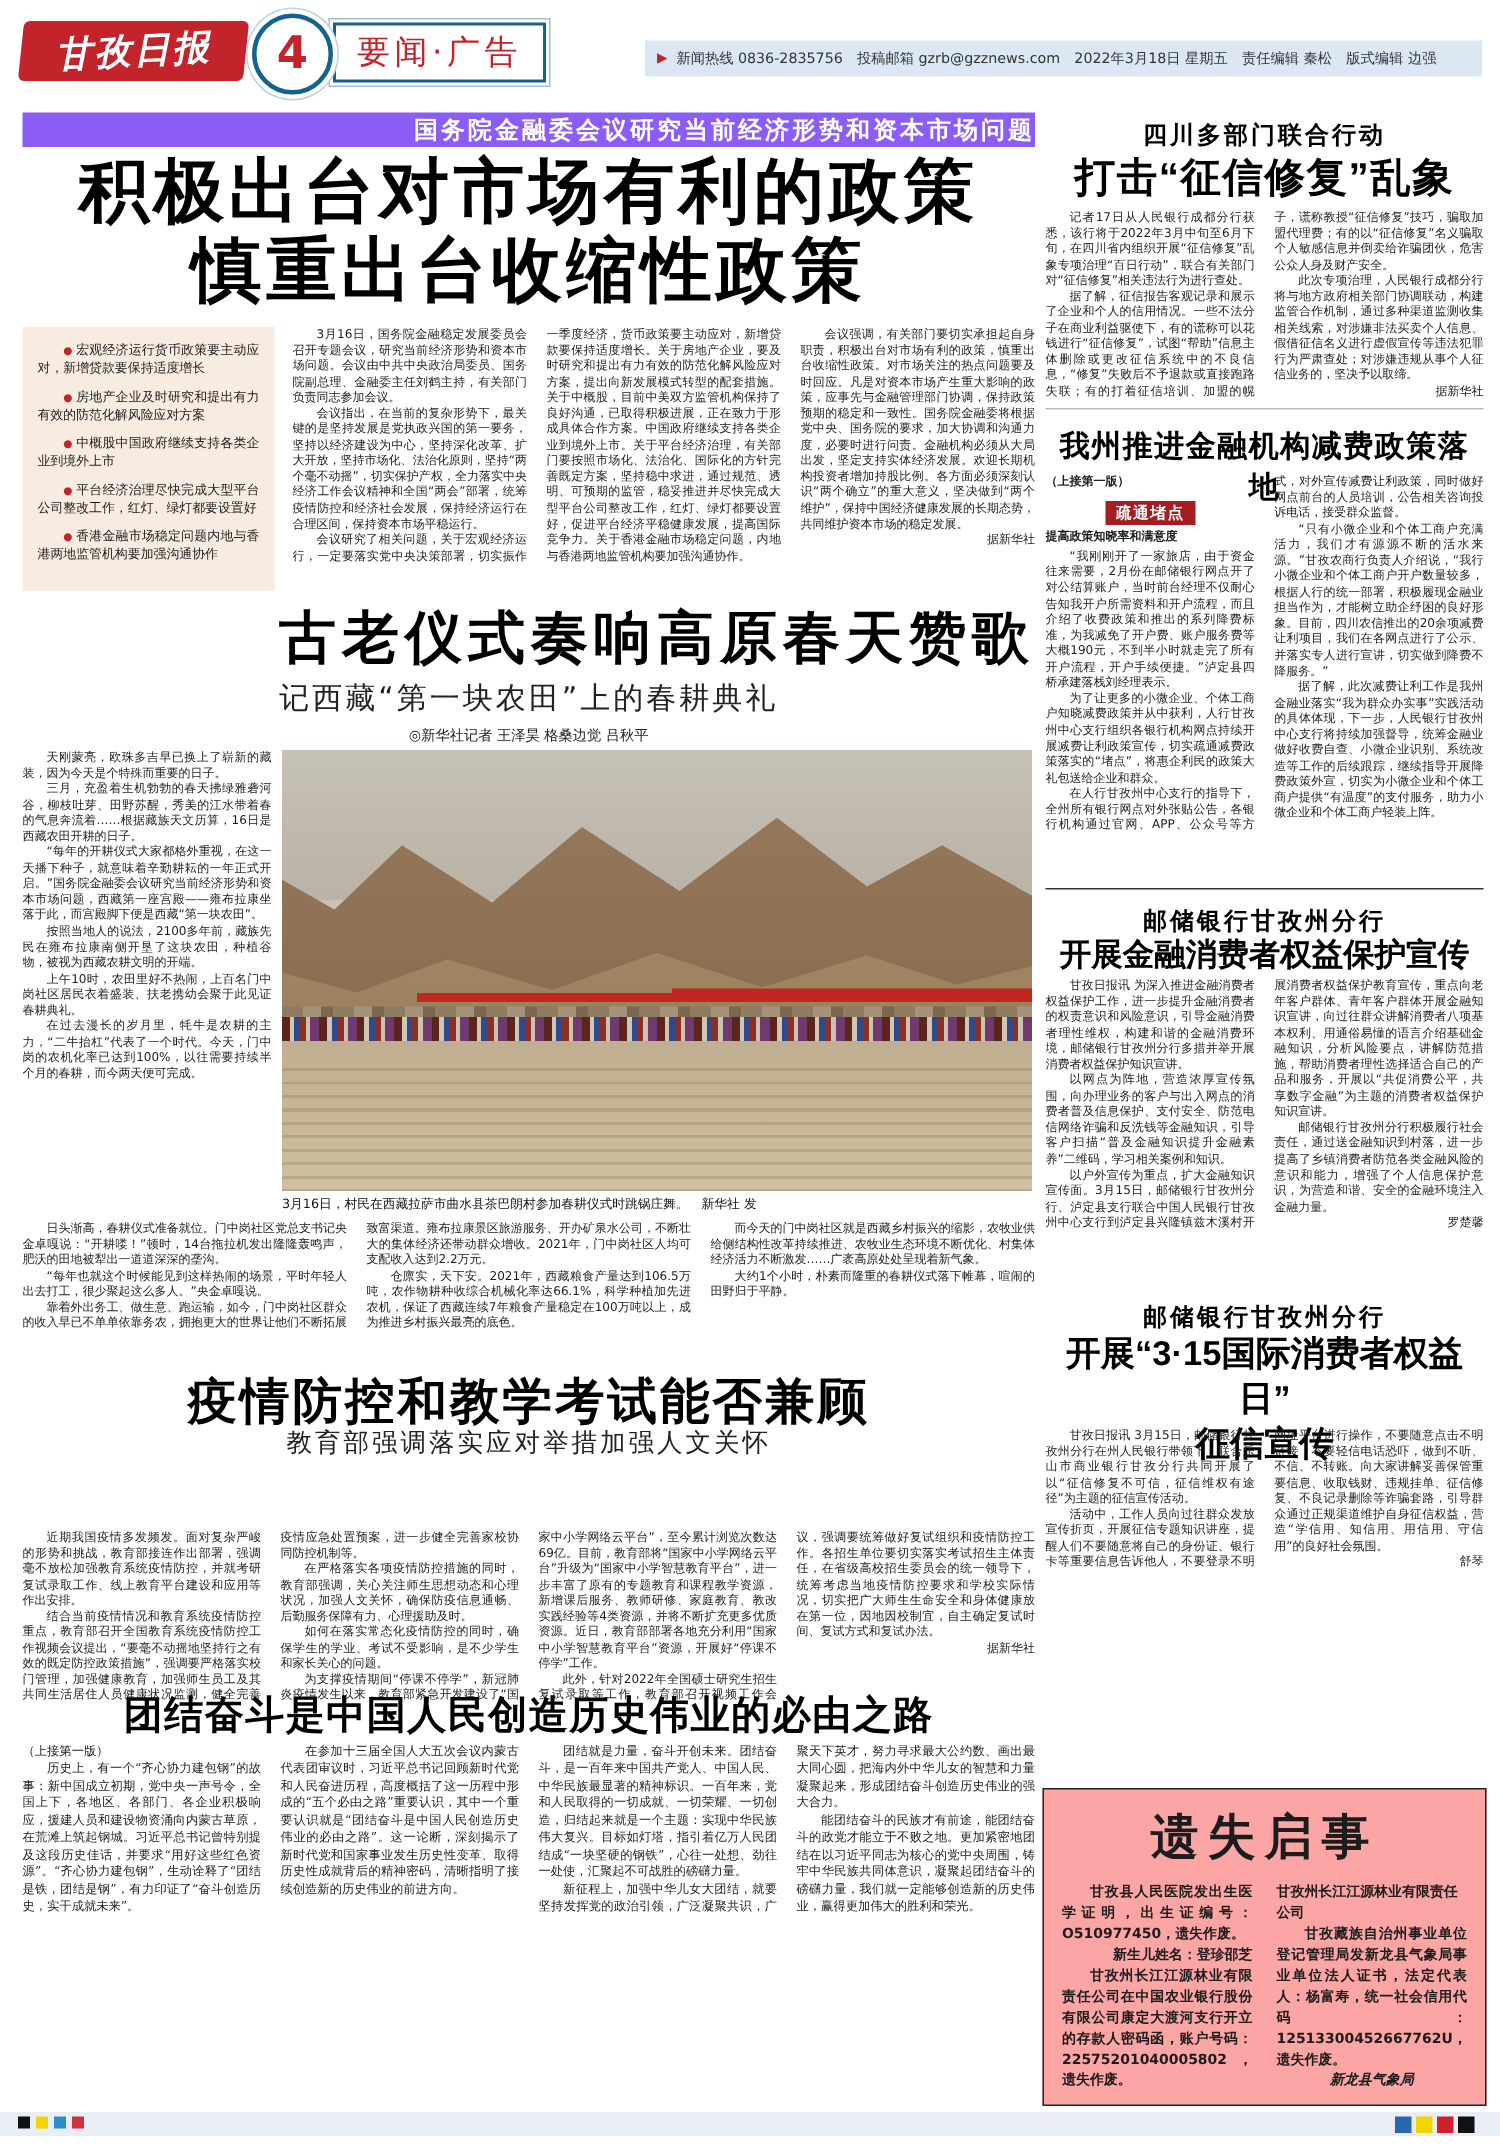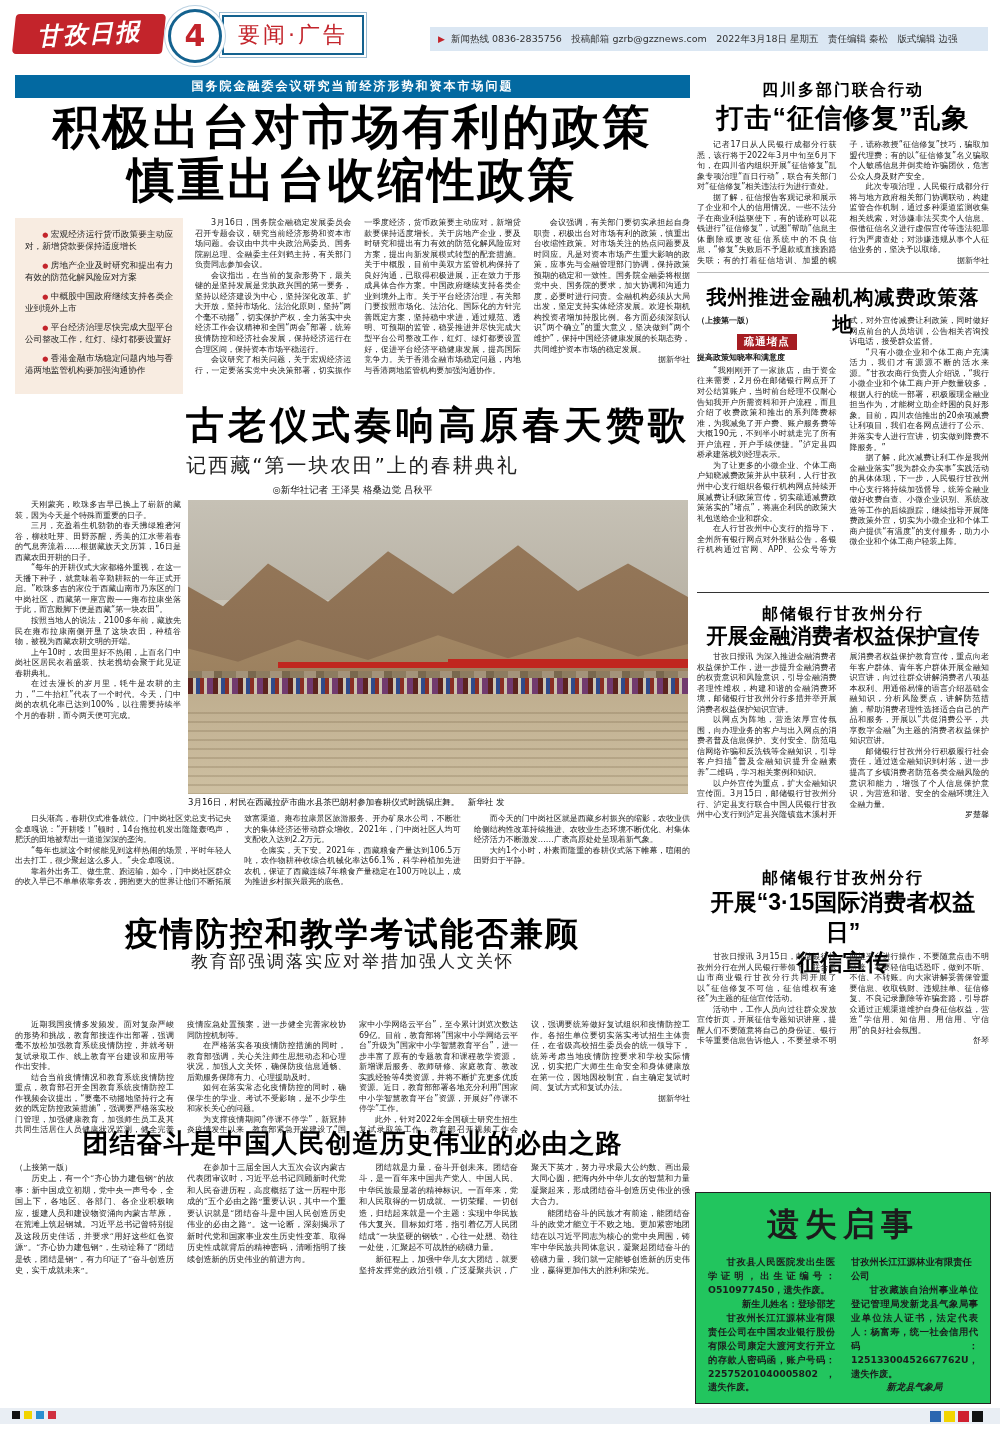--- a/index.html
+++ b/index.html
@@ -17,22 +17,22 @@
   .badge span{color:#c3242b;font-size:30px;font-weight:900;line-height:1;}
   .section-box{left:222px;top:15px;height:36px;background:#fff;border:2px solid #14628f;
         box-shadow:0 0 0 2px #fff,0 0 0 3px #9dbdd4;display:flex;align-items:center;
         padding:0 14px;z-index:2;}
   .section-box span{color:#c3242b;font-size:22px;font-weight:400;letter-spacing:3px;}
   .info-bar{left:430px;top:27px;width:558px;height:24px;background:#dbe7f3;display:flex;
         align-items:center;padding:0 8px;box-sizing:border-box;}
   .info-bar .arr{color:#c3242b;font-size:9px;margin-right:6px;}
   .info-bar .txt{font-size:9.5px;color:#333;white-space:nowrap;}
   
-  .kicker-bar{background:#0369a1;color:#fff;text-align:center;font-weight:700;
-        font-size:12px;line-height:23px;letter-spacing:2px;}
+  .kicker-bar{background:#8b5cf6;color:#fff;text-align:right;font-weight:700;
+        font-size:16px;line-height:23px;letter-spacing:2px;}
   h1,h2,h3{margin:0;font-family:"Liberation Sans","DejaVu Sans",sans-serif;color:#000;}
   .headline-xl{font-size:47px;font-weight:900;text-align:center;line-height:1.12;letter-spacing:3px;}
   .headline-lg{font-size:38px;font-weight:900;text-align:right;letter-spacing:4px;}
   .headline-md{font-size:33px;font-weight:900;text-align:center;letter-spacing:2px;}
   .headline-sm{font-size:26px;font-weight:900;text-align:center;letter-spacing:1px;}
   .subhead{font-size:20px;font-weight:500;text-align:center;color:#222;letter-spacing:2px;}
   .byline{font-size:9.5px;text-align:center;color:#222;}
   .cols{column-gap:13px;overflow:hidden;}
   .cols p,.plain p{margin:0;font-size:8px;line-height:1.32;text-align:justify;text-indent:2em;}
   .kai p{font-family:"DejaVu Serif",serif;font-size:8.2px;line-height:1.4;}
@@ -57,21 +57,21 @@
   .mtn2{top:34%;height:30%;background:linear-gradient(#a68a66,#9a7f5e);
         clip-path:polygon(0 100%,0 55%,10% 70%,22% 45%,36% 68%,50% 40%,64% 66%,78% 42%,90% 64%,100% 50%,100% 100%);}
   .village{top:58%;height:7%;background:repeating-linear-gradient(90deg,#8d7c60 0 14px,#a4937a 14px 26px,#79684e 26px 34px);}
   .field{top:65%;height:35%;background:linear-gradient(#bfae8f,#cec0a2);}
   .furrows{top:72%;height:28%;background:repeating-linear-gradient(180deg,rgba(90,70,40,.18) 0 2px,transparent 2px 9px);}
   .dancers{top:60.5%;height:16px;background:repeating-linear-gradient(90deg,
         #5d241e 0 5px,#cfc6b4 5px 8px,#2e4a8c 8px 12px,#8c2f24 12px 16px,#cbc2b0 16px 19px,#713a6e 19px 25px);}
   .flag{position:absolute;width:4px;height:6px;background:#c0271f;}
   .caption{font-size:8.5px;color:#111;text-align:left;padding-right:22px;}
   
-  .lost-box{border:1.5px solid #222;box-sizing:border-box;padding:8px 12px;background:#22c55e;}
+  .lost-box{border:1.5px solid #222;box-sizing:border-box;padding:8px 12px;background:#fca5a5;}
   .lost-title{font-size:32px;font-weight:900;text-align:center;letter-spacing:6px;margin:2px 0 8px 0;}
   .lost-cols{column-count:2;column-gap:16px;overflow:hidden;}
   .lost-cols p{margin:0;font-size:9.3px;font-weight:600;line-height:1.5;text-align:justify;text-indent:2em;}
   
   .bottom-strip{left:0;top:1408px;width:1000px;height:16px;background:#e9eef4;}
   .mark{position:absolute;top:1411px;}
 </style>
 </head>
 <body>
 
@@ -113,21 +113,21 @@
       </div>
   </div>
 
   <h2 class="abs headline-lg" style="left:15px;top:400px;width:675px;">古老仪式奏响高原春天赞歌</h2>
   <div class="abs subhead" style="left:15px;top:452px;width:675px;">记西藏“第一块农田”上的春耕典礼</div>
   <div class="abs byline" style="left:15px;top:484px;width:675px;">◎新华社记者 王泽昊 格桑边觉 吕秋平</div>
 
   <div class="abs plain" style="left:15px;top:500px;width:166px;height:296px;overflow:hidden;">
       <p>天刚蒙亮，欧珠多吉早已换上了崭新的藏装，因为今天是个特殊而重要的日子。</p>
       <p>三月，充盈着生机勃勃的春天拂绿雅砻河谷，柳枝吐芽、田野苏醒，秀美的江水带着春的气息奔流着……根据藏族天文历算，16日是西藏农田开耕的日子。</p>
-      <p>“每年的开耕仪式大家都格外重视，在这一天播下种子，就意味着辛勤耕耘的一年正式开启。”欧珠多吉的家位于西藏山南市乃东区的门中岗社区，西藏第一座宫殿——雍布拉康坐落于此，而宫殿脚下便是西藏“第一块农田”。</p>
+      <p>“每年的开耕仪式大家都格外重视，在这一天播下种子，就意味着辛勤耕耘的一年正式开启。”国务院金融委会议研究当前经济形势和资本市场问题，西藏第一座宫殿——雍布拉康坐落于此，而宫殿脚下便是西藏“第一块农田”。</p>
       <p>按照当地人的说法，2100多年前，藏族先民在雍布拉康南侧开垦了这块农田，种植谷物，被视为西藏农耕文明的开端。</p>
       <p>上午10时，农田里好不热闹，上百名门中岗社区居民衣着盛装、扶老携幼会聚于此见证春耕典礼。</p>
       <p>在过去漫长的岁月里，牦牛是农耕的主力，“二牛抬杠”代表了一个时代。今天，门中岗的农机化率已达到100%，以往需要持续半个月的春耕，而今两天便可完成。</p>
     </div>
 
   <div class="abs photo" style="left:188px;top:500px;width:500px;height:294px;">
     <div class="sky"></div>
     <div class="mtn1"></div>
     <div class="mtn2"></div>
     <div class="village"></div>

